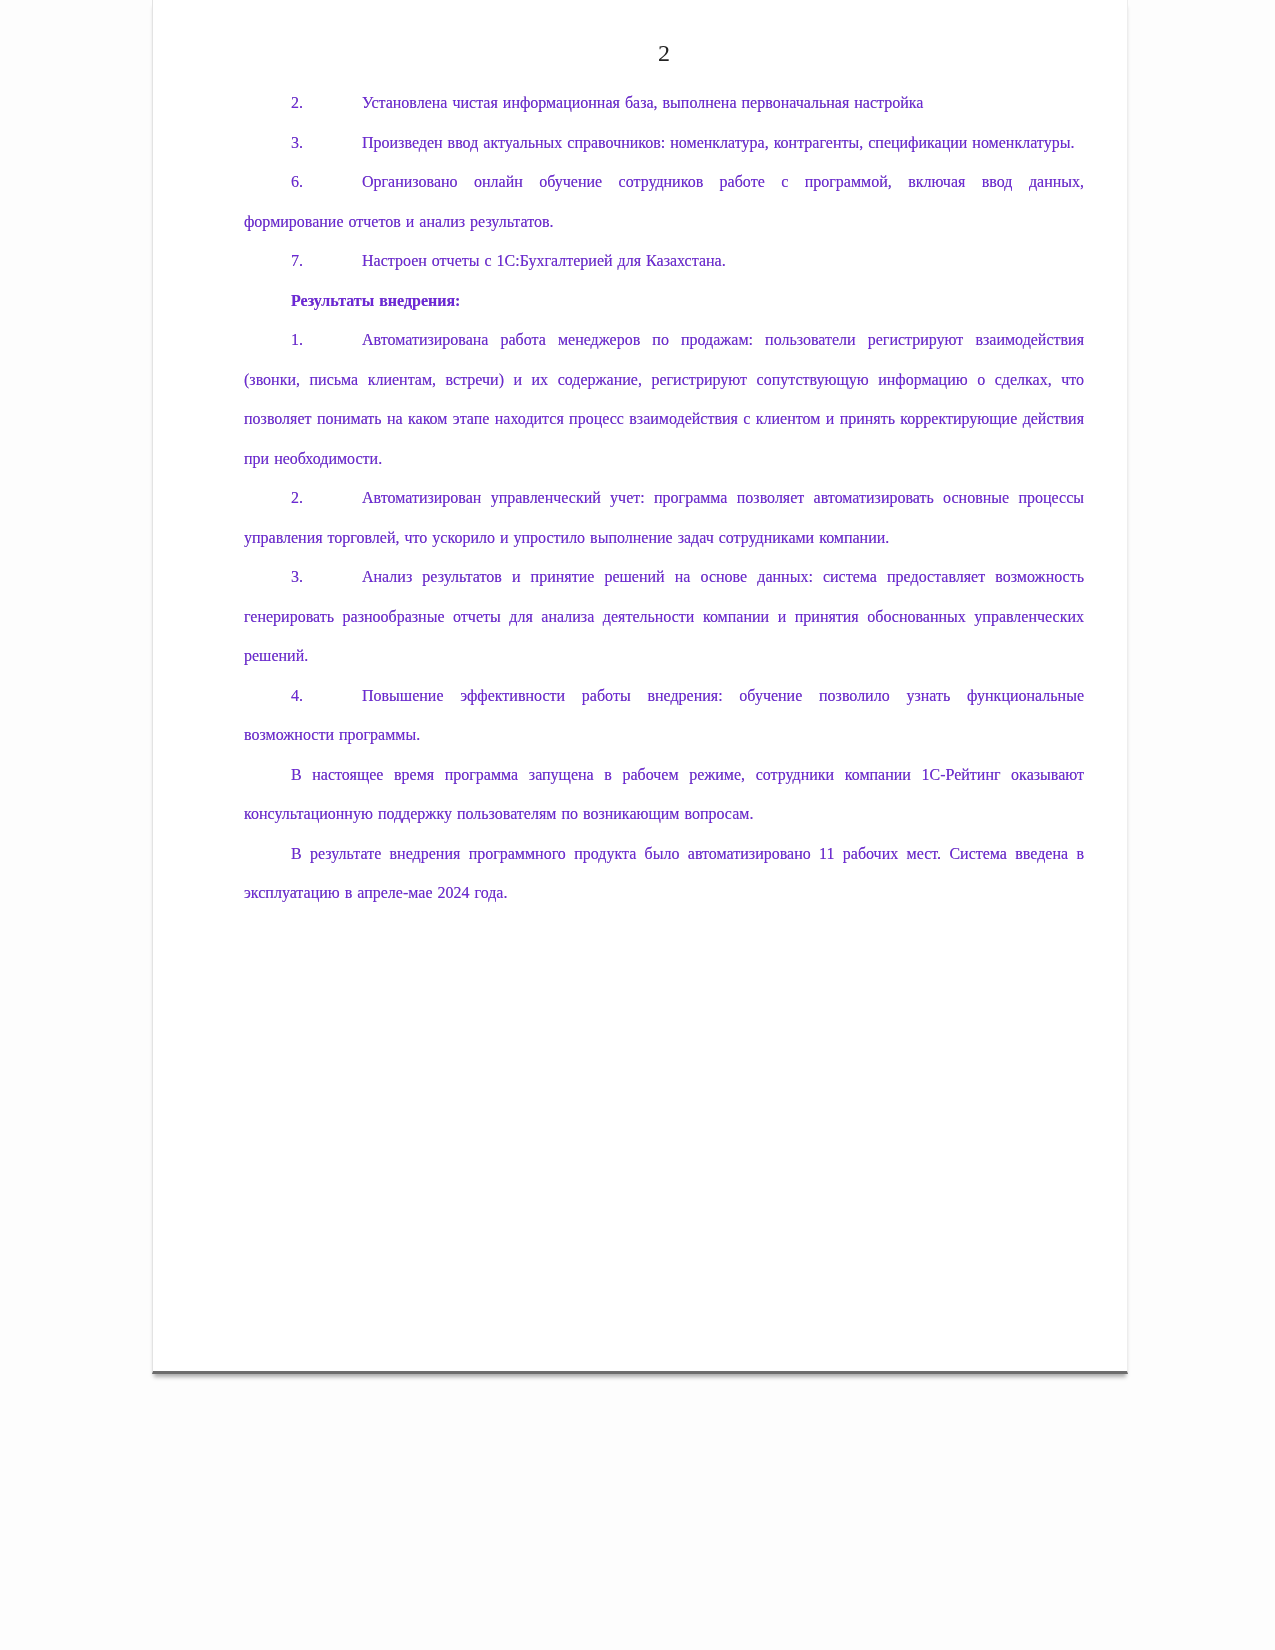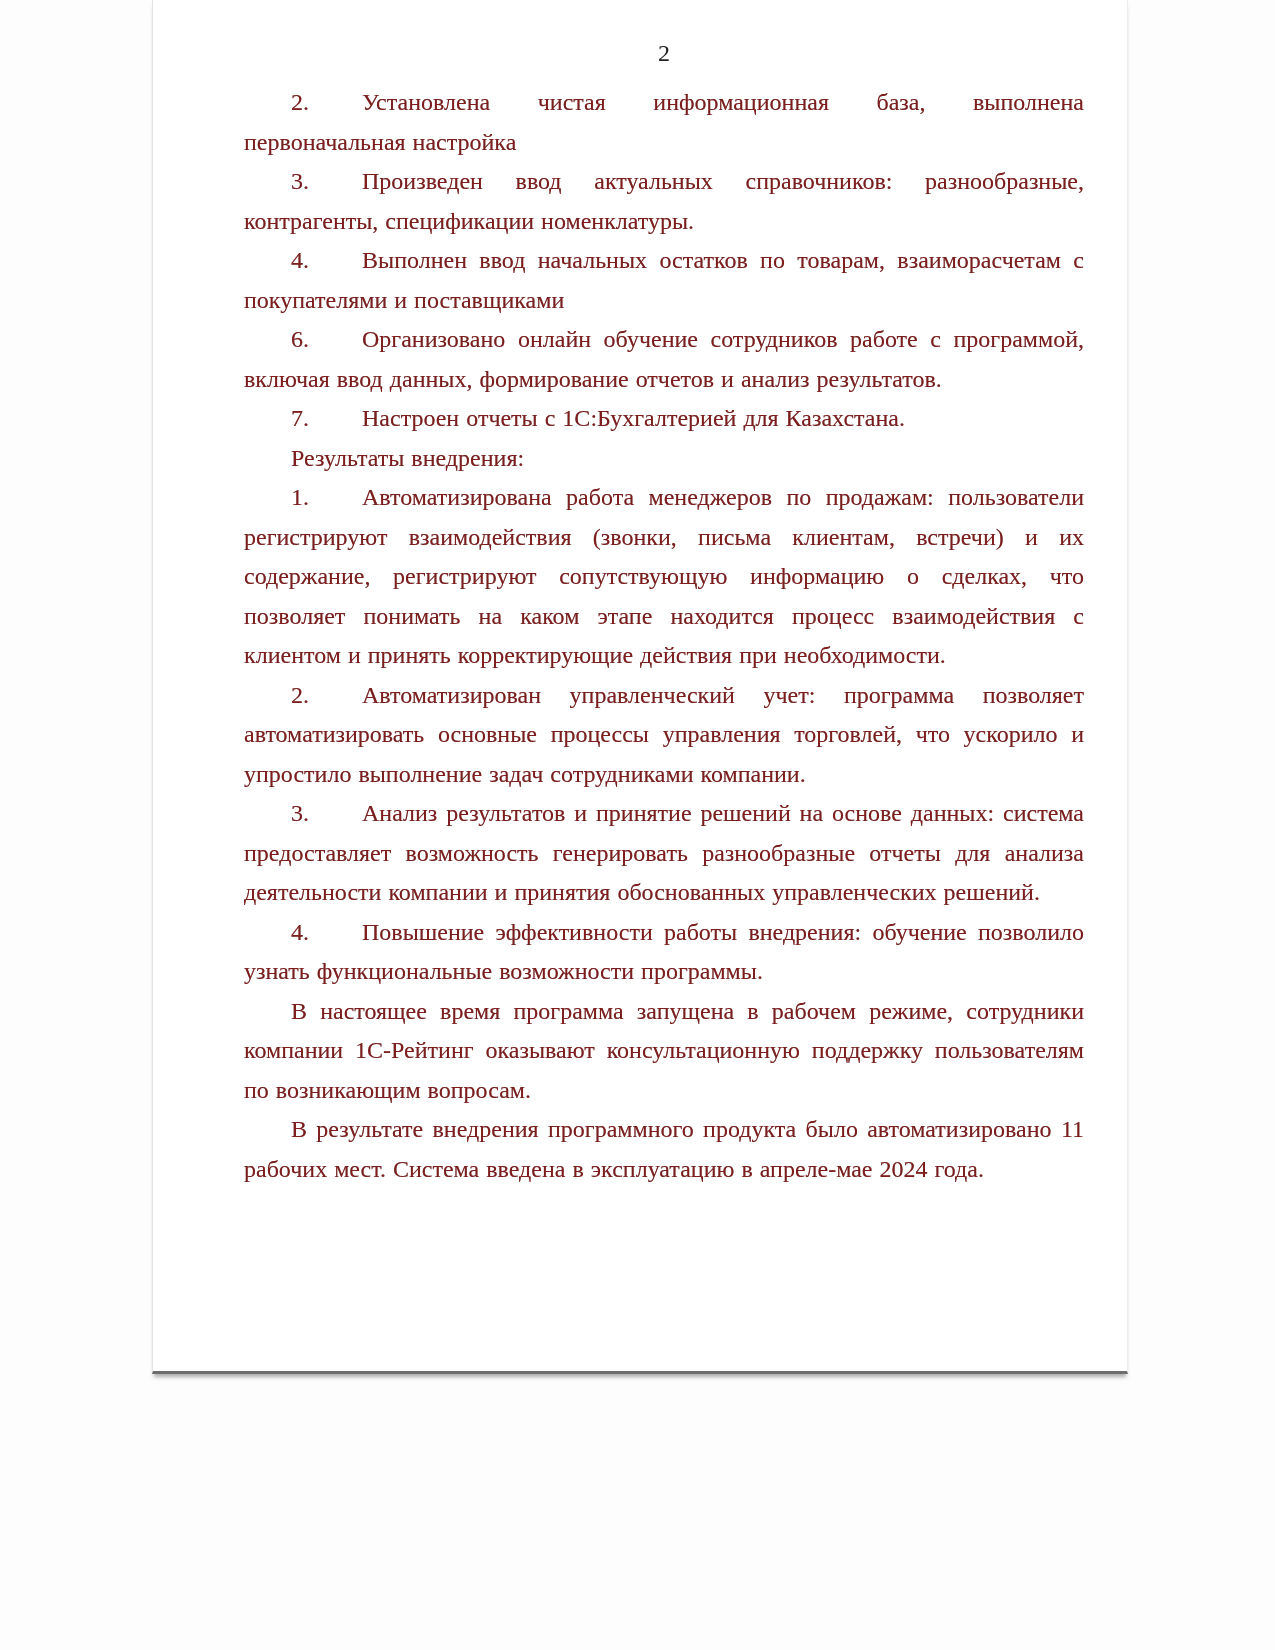--- a/index.html
+++ b/index.html
@@ -40,49 +40,48 @@
     position: absolute;
     left: 91px;
     top: 83px;
     width: 840px;
   }
   .content p {
     margin: 0;
     padding: 0;
     text-indent: 47px;
     text-align: justify;
-    font-size: 24px;
+    font-size: 16px;
     line-height: 39.5px;
-    color: #7f1d1d;
+    color: #6d28d9;
     text-shadow: 0 0 0.5px rgba(40,40,40,0.45);
     word-spacing: 1px;
   }
   .pnum {
     display: inline-block;
     width: 71px;
     text-indent: 0;
   }
   .heading {
-    font-weight: normal;
+    font-weight: bold;
   }
 </style>
 </head>
 <body>
 
 <div class="sheet">
 
   <div class="page-number">2</div>
 
   <div class="content">
 
     <p><span class="pnum">2.</span><span>Установлена чистая информационная база, выполнена первоначальная настройка</span></p>
 
-    <p><span class="pnum">3.</span><span>Произведен ввод актуальных справочников: разнообразные, контрагенты, спецификации номенклатуры.</span></p>
+    <p><span class="pnum">3.</span><span>Произведен ввод актуальных справочников: номенклатура, контрагенты, спецификации номенклатуры.</span></p>
 
-    <p><span class="pnum">4.</span><span>Выполнен ввод начальных остатков по товарам, взаиморасчетам с покупателями и поставщиками</span></p>
 
 
     <p><span class="pnum">6.</span><span>Организовано онлайн обучение сотрудников работе с программой, включая ввод данных, формирование отчетов и анализ результатов.</span></p>
 
     <p><span class="pnum">7.</span><span>Настроен отчеты с 1С:Бухгалтерией для Казахстана.</span></p>
 
     <p class="heading">Результаты внедрения:</p>
 
     <p><span class="pnum">1.</span><span>Автоматизирована работа менеджеров по продажам: пользователи регистрируют взаимодействия (звонки, письма клиентам, встречи) и их содержание, регистрируют сопутствующую информацию о сделках, что позволяет понимать на каком этапе находится процесс взаимодействия с клиентом и принять корректирующие действия при необходимости.</span></p>
 

